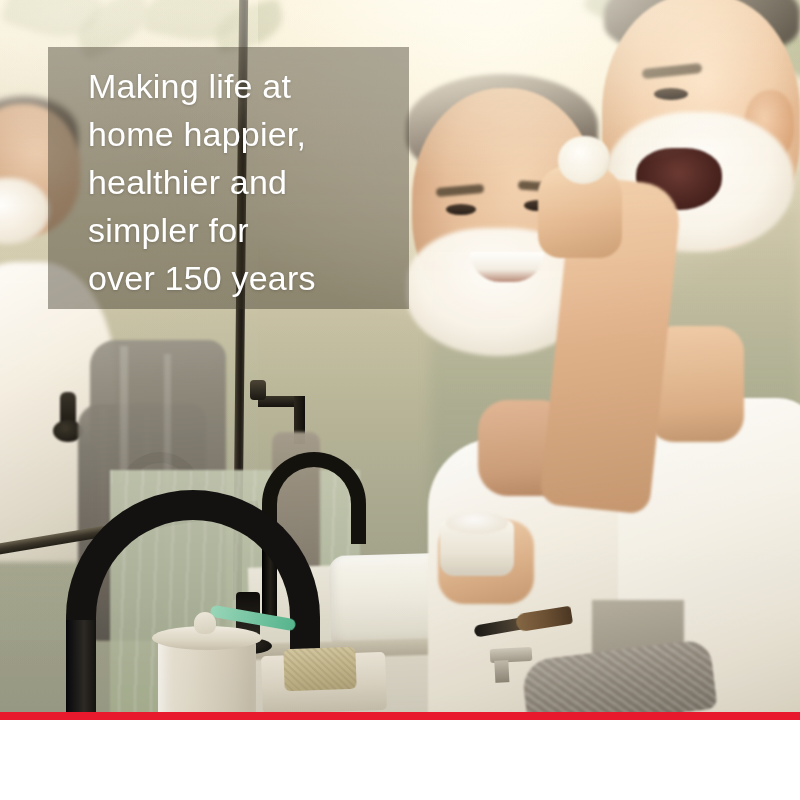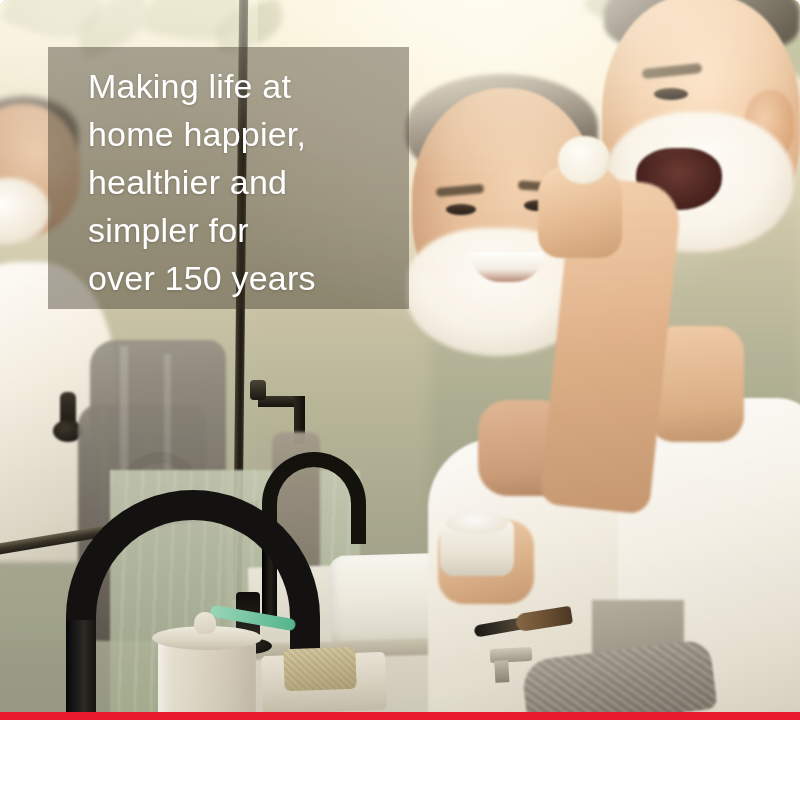--- a/index.html
+++ b/index.html
@@ -11,21 +11,20 @@
     font-family: "Liberation Sans", sans-serif;
     overflow: hidden;
   }
 
   #ad {
     position: relative;
     width: 800px;
     height: 800px;
     background: #ffffff;
     overflow: hidden;
-    border-radius: 7px;
   }
 
   
   .photo {
     position: absolute;
     left: 0; top: 0;
     width: 800px;
     height: 713px;
     overflow: hidden;
     background: #cdbda2;

